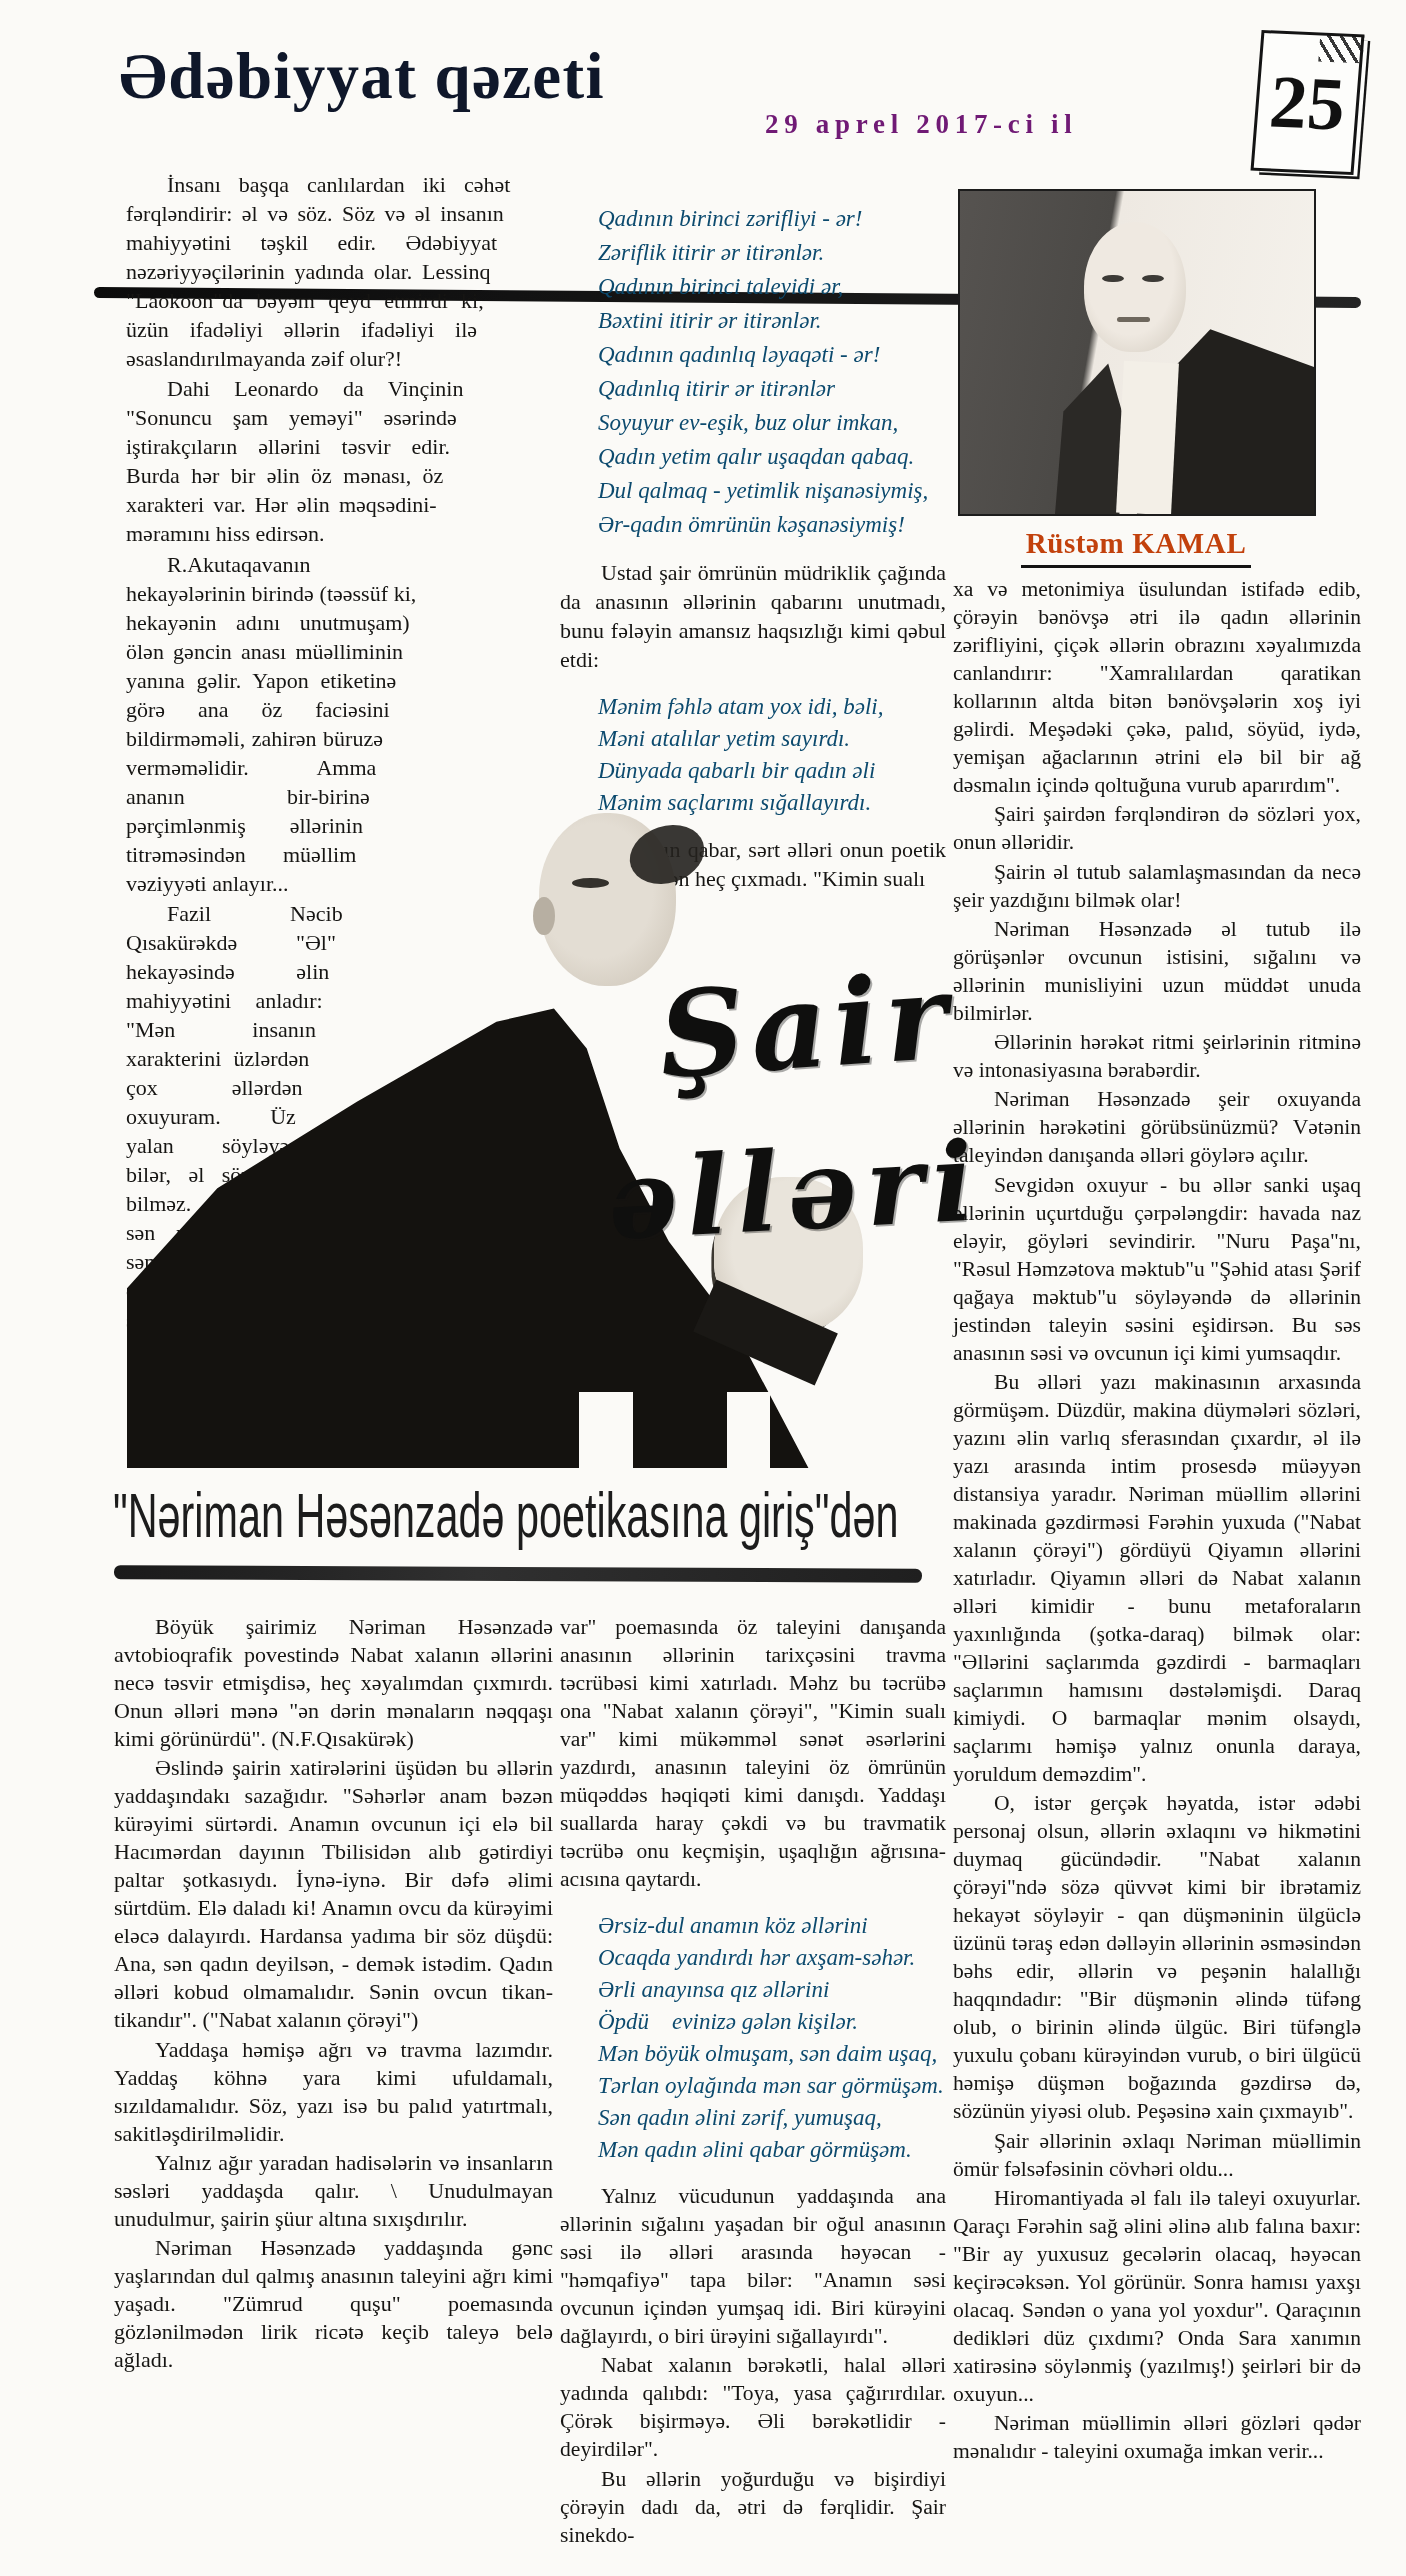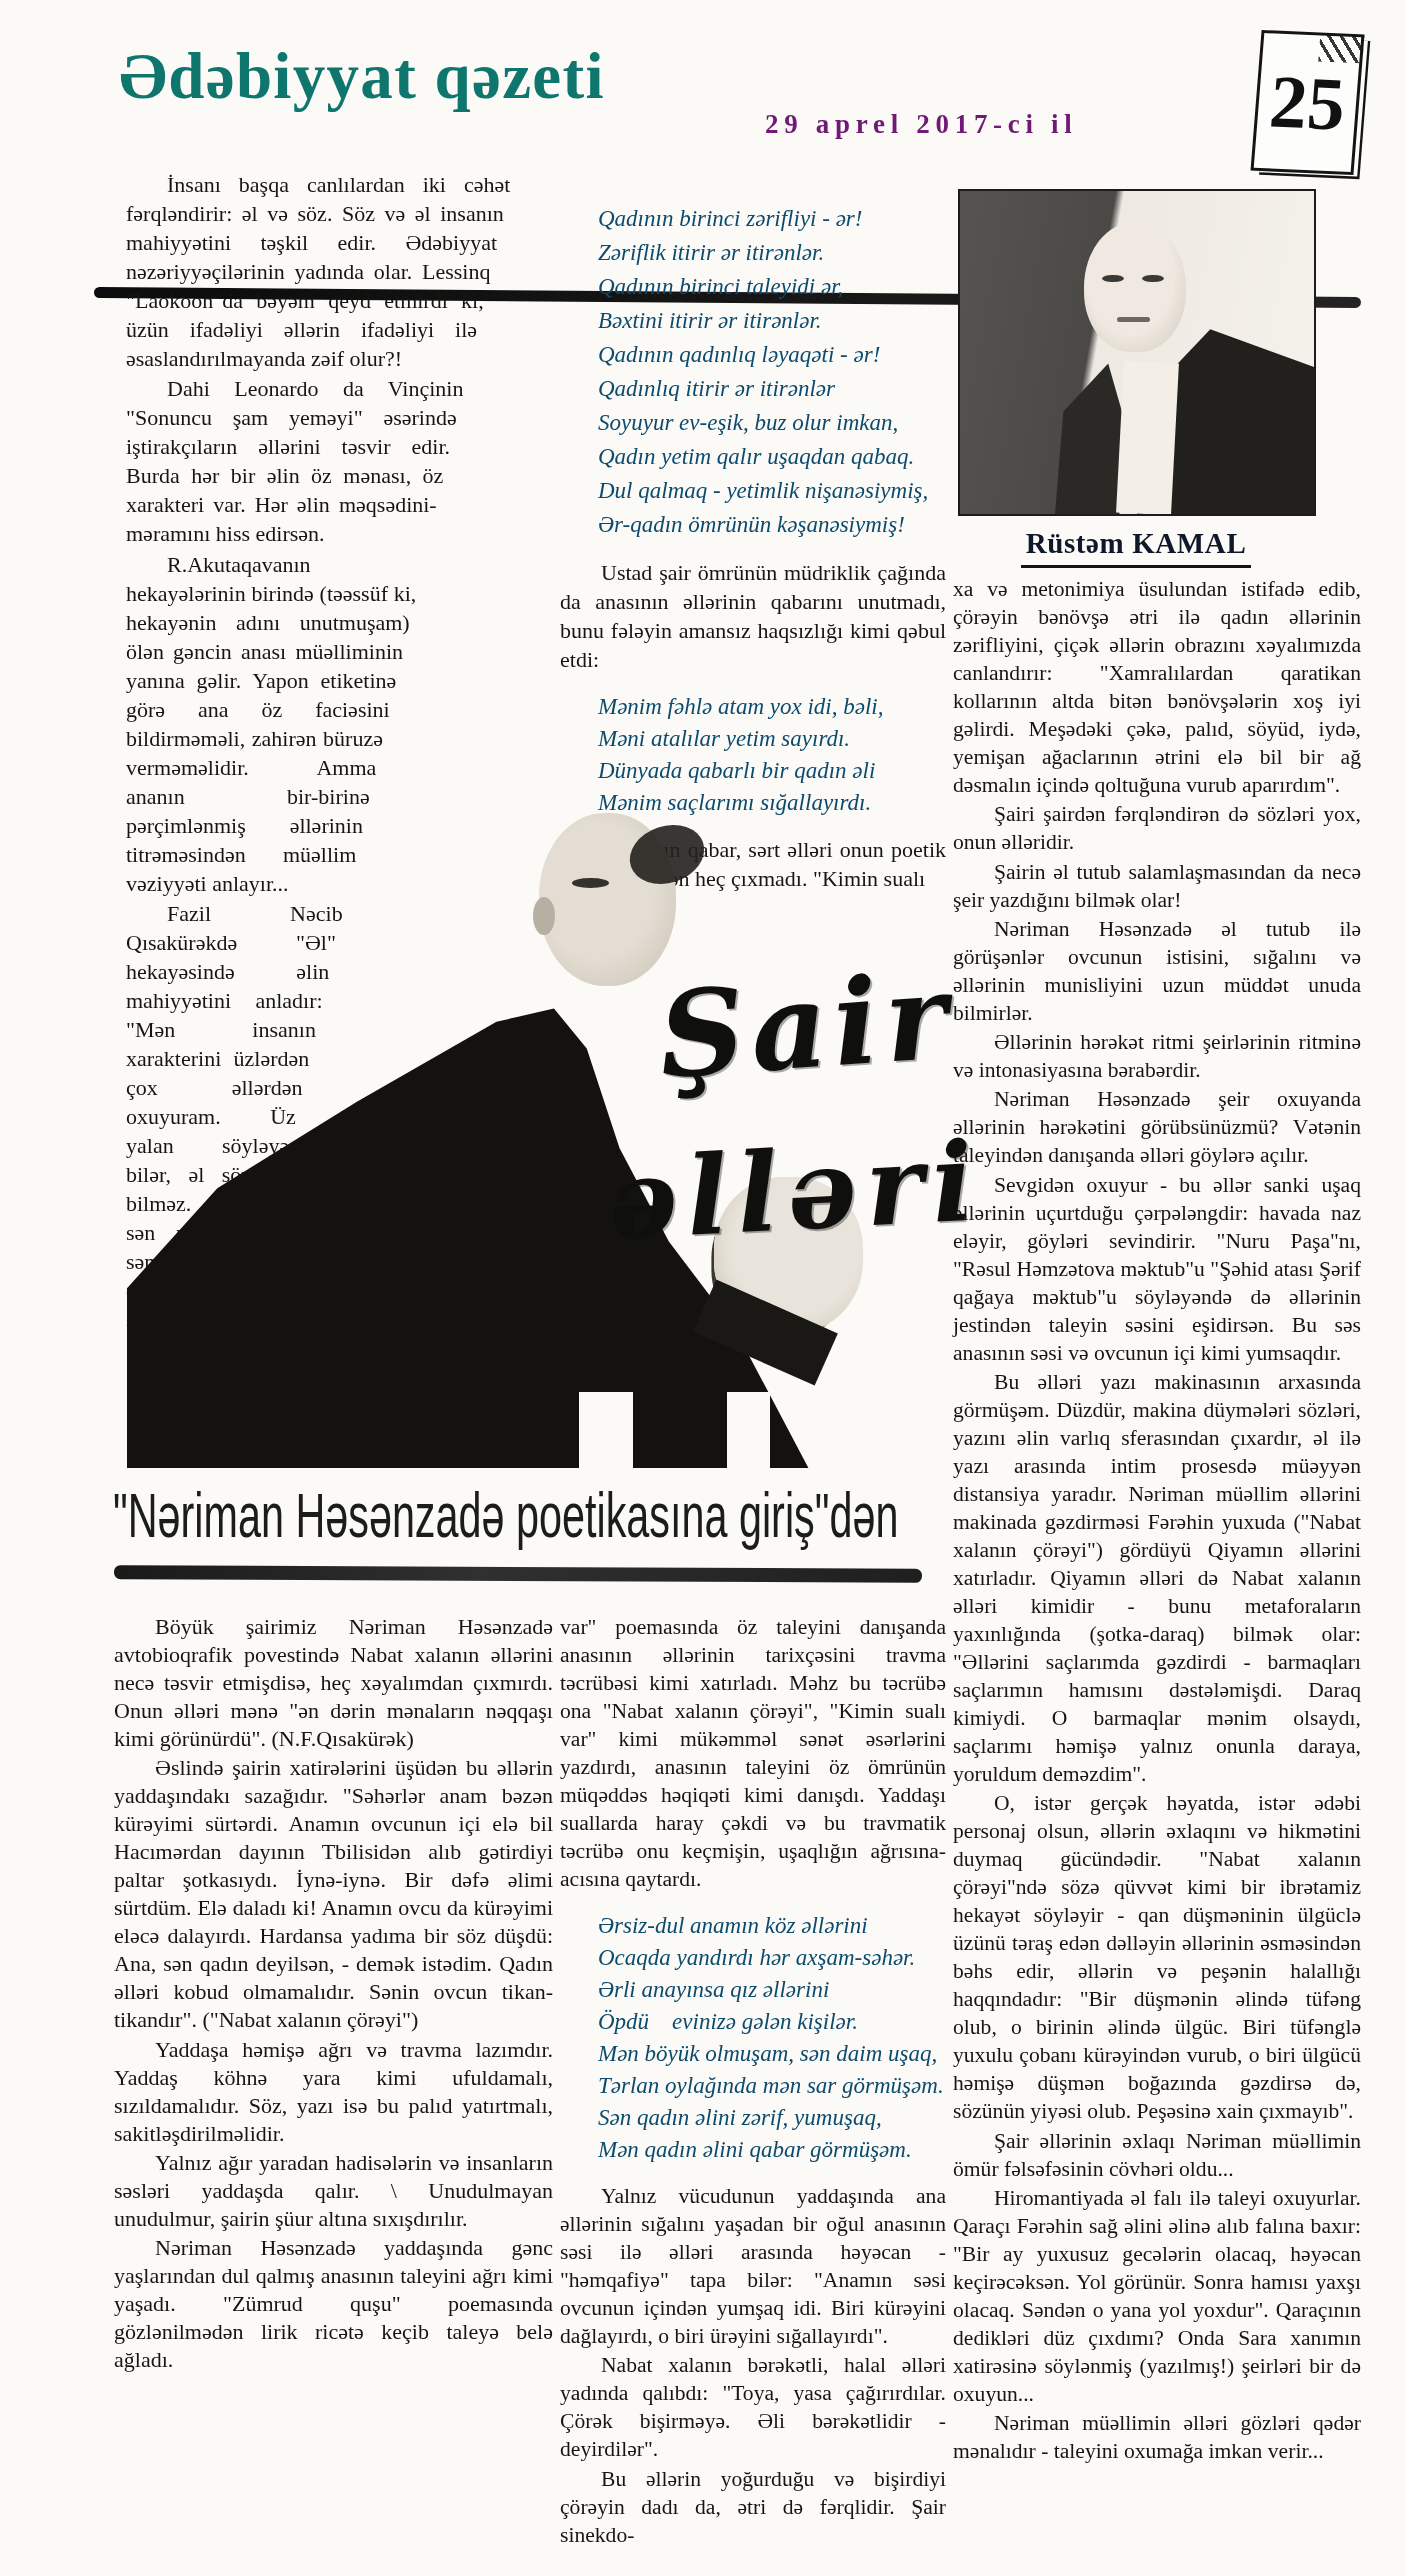--- a/index.html
+++ b/index.html
@@ -5,21 +5,21 @@
   html,body { margin:0; padding:0; background:#888; }
   .page {
     position:relative; width:1407px; height:2576px;
     background:#fbfaf7; overflow:hidden;
     font-family:"Liberation Serif", serif; color:#161513;
   }
 
   
   .masthead-title {
     position:absolute; left:119px; top:39px;
-    font-size:65px; font-weight:bold; letter-spacing:1.3px; color:#0f766e;
+    font-size:65px; font-weight:bold; letter-spacing:1.3px; color:#0f172a;
   }
   .masthead-date {
     position:absolute; left:765px; top:109px;
     font-size:27px; font-weight:bold; letter-spacing:5.7px; color:#701a75;
   }
   .page-icon {
     position:absolute; left:1256px; top:32px; width:97px; height:135px;
     border:3.8px solid #141414; background:#fdfdfb;
     transform:rotate(2.5deg) skewX(-2deg);
     box-shadow:6.4px 3.8px 0 -2.5px #fdfdfb, 7.6px 5.1px 0 -1.3px #141414;
@@ -86,21 +86,21 @@
     clip-path:polygon(0 100%, 6% 40%, 38% 12%, 52% 52%, 46% 100%);
   }
   .photo-portrait .shirt {
     position:absolute; left:160px; bottom:0; width:55px; height:152px;
     background:#f3efe7; transform:rotate(3deg);
   }
 
   .portrait-caption { position:absolute; left:958px; top:527px; width:356px; text-align:center; }
   .portrait-caption span {
     display:inline-block; font-size:29px; font-weight:bold; letter-spacing:0.6px;
-    border-bottom:3.8px solid #131313; padding:0 5.1px 5.1px 5.1px; color:#0f172a;
+    border-bottom:3.8px solid #131313; padding:0 5.1px 5.1px 5.1px; color:#c2410c;
   }
 
   
   .photo-main { position:absolute; left:127px; top:802px; width:821px; height:666px; }
   .photo-main .suit {
     position:absolute; inset:0; background:#14120f;
     clip-path:polygon(0% 100%, 0% 73%, 11% 58%, 28% 45%, 45% 33%, 52% 31%, 56% 37%, 60% 52%, 66% 66%, 74% 79%, 83% 100%);
   }
   .photo-main .head {
     position:absolute; left:412px; top:11.4px; width:137px; height:173px;

